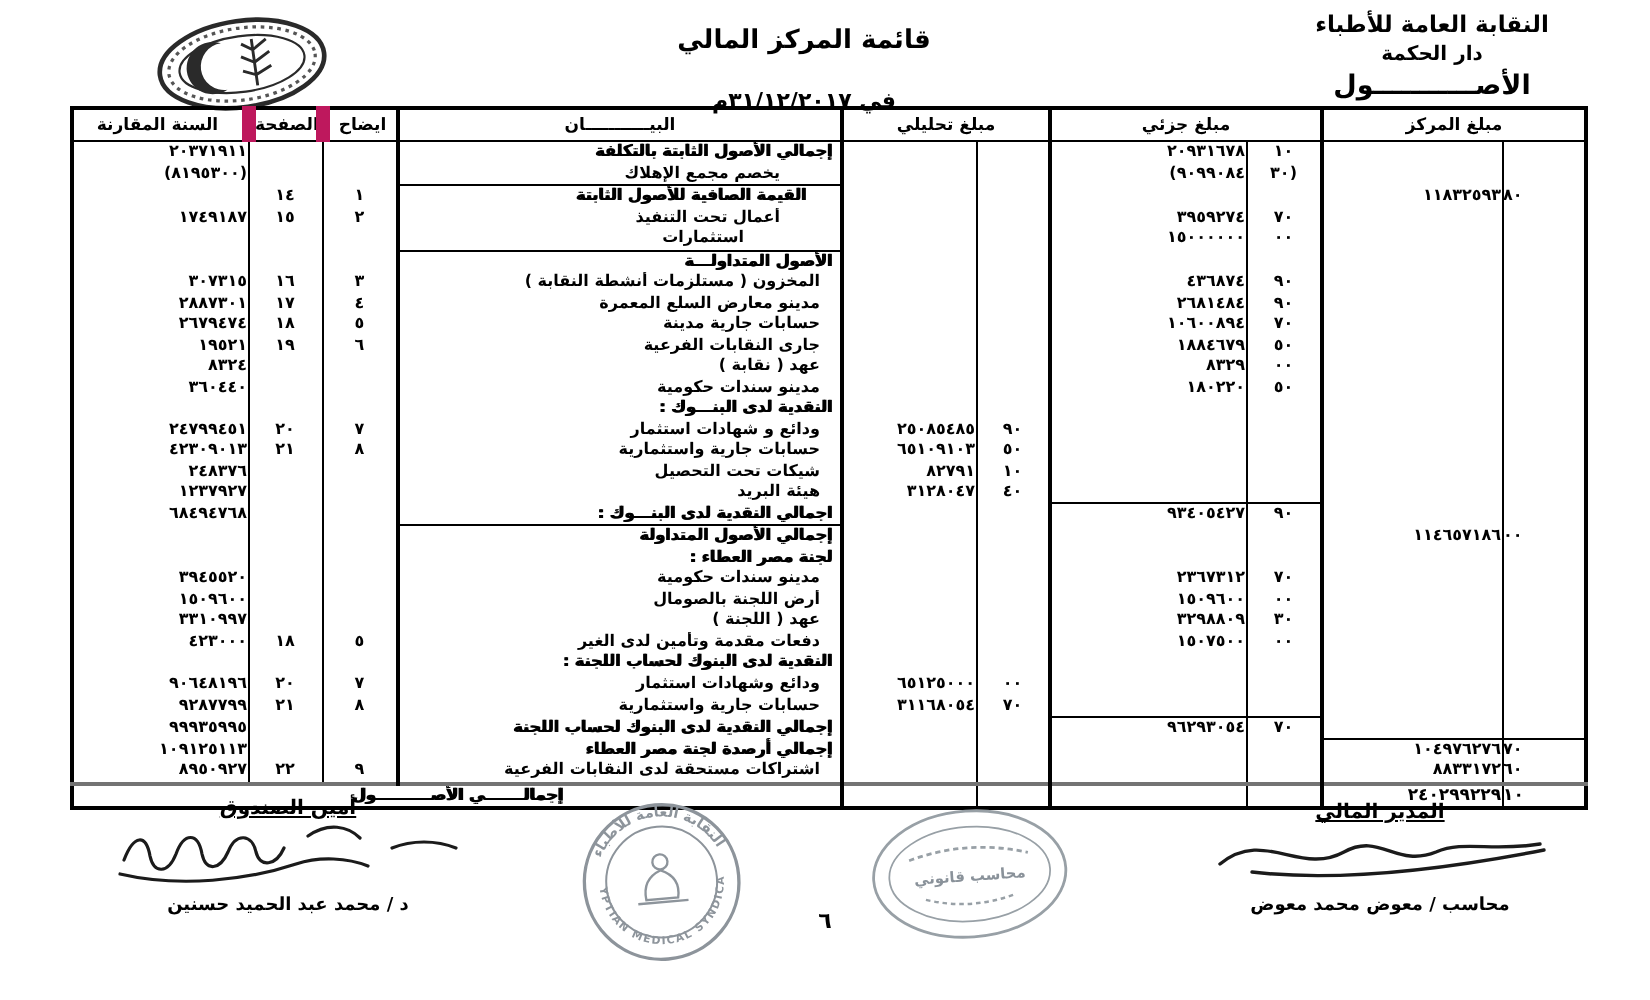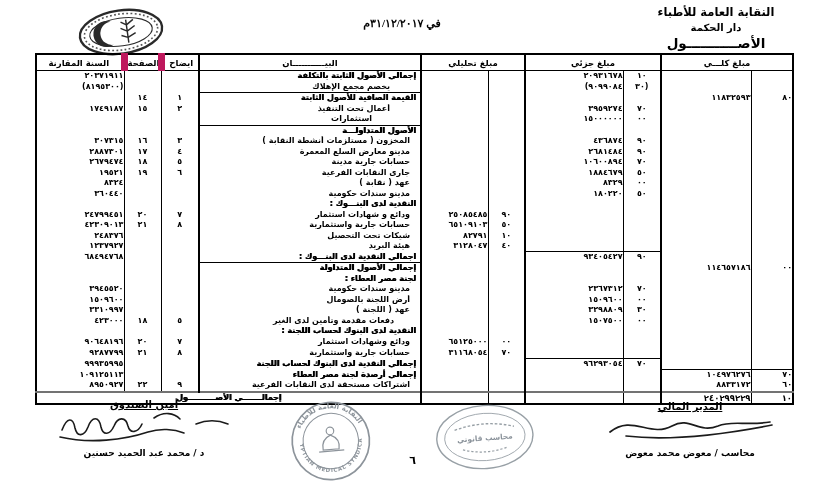--- a/index.html
+++ b/index.html
@@ -4,42 +4,42 @@
 <style>
   html,body{margin:0;padding:0;background:#ffffff;}
   .sheet{position:relative;width:825px;height:500px;background:#fff;overflow:hidden;
          font-family:"DejaVu Sans",sans-serif;color:#000;}
   
   .hdr-org{position:absolute;top:5px;right:26px;width:166px;text-align:center;font-weight:700;}
   .hdr-org .name{font-size:11.5px;}
   .hdr-org .sub{font-size:10px;margin-top:3px;letter-spacing:2px;}
   .hdr-title{position:absolute;top:13px;left:293px;width:218px;text-align:center;font-weight:700;}
   .hdr-title .t1{font-size:13px;}
-  .hdr-title .t2{font-size:11px;margin-top:4px;direction:rtl;font-family:Liberation Serif, serif;}
+  .hdr-title .t2{font-size:11px;margin-top:16px;direction:rtl;}
   .section-title{position:absolute;top:35px;left:640px;width:152px;text-align:center;
                  font-weight:700;font-size:13.5px;}
   .logo{position:absolute;top:5px;left:76px;}
   
   table.fin{position:absolute;top:53px;left:35px;width:757px;border-collapse:collapse;
             table-layout:fixed;direction:ltr;border:2.5px solid #000;}
   table.fin th,table.fin td{padding:0;font-weight:700;white-space:nowrap;overflow:hidden;}
   table.fin thead th{height:15px;font-size:8.5px;border-bottom:1.6px solid #000;text-align:center;}
   table.fin tbody td{height:10.4px;font-size:8px;line-height:10.5px;}
   .h-cmp,.h-pg{border-right:7px solid #be185d;}
   .h-nt,.h-label,.h-t,.h-j{border-right:2.5px solid #000;}
   .c-cmp{border-right:1px solid #000;text-align:right;padding-right:10px;letter-spacing:1.5px;}
   .c-pg{border-right:1px solid #000;text-align:center;}
   .c-nt{border-right:2.5px solid #000;text-align:center;}
   .c-label{border-right:2.5px solid #000;direction:rtl;text-align:right;font-size:8.4px;}
   .c-t{border-right:1px solid #000;text-align:right;padding-right:3px;letter-spacing:1px;}
   .c-td{border-right:2.5px solid #000;text-align:center;}
   .c-j{border-right:1px solid #000;text-align:right;padding-right:4px;letter-spacing:1px;}
   .c-jd{border-right:2.5px solid #000;text-align:center;}
   .c-k{border-right:1px solid #000;text-align:right;padding-right:6px;letter-spacing:1px;}
-  .c-kd{text-align:right;}
+  .c-kd{text-align:left;}
   .sep{border-top:1.4px solid #000;}
   .sumline{border-top:1.4px solid #000;}
   .r-bold .c-label{text-shadow:0.6px 0 #000;}
   tr.total td{border-top:2px solid #737373;height:17px;font-size:11px;line-height:17px;}
   tr.total .t-label{text-align:center;direction:rtl;border-right:2.5px solid #000;
                     text-shadow:0.8px 0 #000;}
   tr.total .c-k,tr.total .c-kd{font-size:8.5px;}
   
   .sig-right{position:absolute;top:401px;right:44px;width:182px;text-align:center;font-weight:700;}
   .sig-left{position:absolute;top:399px;left:50px;width:188px;text-align:center;font-weight:700;}
@@ -61,20 +61,21 @@
         <ellipse cx="50" cy="30" rx="46" ry="24" stroke-width="2.6"></ellipse>
         <ellipse cx="50" cy="30" rx="41" ry="20" stroke-width="1.8" stroke="#555" stroke-dasharray="2 2.6"></ellipse>
         <ellipse cx="50" cy="30" rx="35" ry="15.5" stroke-width="1.2"></ellipse>
         <path d="M40 17 a14.5 14.5 0 1 0 0 26 a11.5 11.5 0 1 1 0 -26" fill="#2a2a2a" stroke="none"></path>
         <path d="M57 43 V 17 M57 23 l8 -5 M57 23 l-6 -4 M57 30 l9 -5 M57 30 l-7 -4 M57 37 l9 -4 M57 37 l-7 -3" stroke-width="1.6"></path>
       </g>
     </svg>
   </div>
 
   <div class="hdr-title">
+    <div class="t1">قائمة المركز المالي</div>
     <div class="t2">في ٣١/١٢/٢٠١٧م</div>
   </div>
 
   <div class="hdr-org">
     <div class="name">النقابة العامة للأطباء</div>
     <div class="sub">دار الحكمة</div>
   </div>
 
   <div class="section-title">الأصـــــــــــول</div>
 
@@ -92,21 +93,21 @@
         <col style="width:42px">
     </colgroup>
     <thead>
       <tr>
         <th class="h-cmp">السنة المقارنة</th>
         <th class="h-pg">الصفحة</th>
         <th class="h-nt">ايضاح</th>
         <th class="h-label">البيـــــــــــان</th>
         <th class="h-t" colspan="2">مبلغ تحليلي</th>
         <th class="h-j" colspan="2">مبلغ جزئي</th>
-        <th class="h-k" colspan="2">مبلغ كلـــي</th>
+        <th class="h-k" colspan="2">مبلغ المركز</th>
       </tr>
     </thead>
     <tbody>
         <tr class="r-bold">
           <td class="c-cmp">٢٠٣٧١٩١١</td>
           <td class="c-pg"></td>
           <td class="c-nt"></td>
           <td class="c-label" style="padding-right: 4px; padding-left: 48px;">إجمالي الأصول الثابتة بالتكلفة</td>
           <td class="c-t"></td>
           <td class="c-td"></td>
@@ -124,21 +125,21 @@
           <td class="c-td"></td>
           <td class="c-j">(٩٠٩٩٠٨٤</td>
           <td class="c-jd">٣٠)</td>
           <td class="c-k"></td>
           <td class="c-kd"></td>
         </tr>
         <tr class="r-bold">
           <td class="c-cmp"></td>
           <td class="c-pg">١٤</td>
           <td class="c-nt">١</td>
-          <td class="c-label sep" style="padding-right: 4px;">القيمة الصافية للأصول الثابتة</td>
+          <td class="c-label sep" style="padding-right: 17px;">القيمة الصافية للأصول الثابتة</td>
           <td class="c-t"></td>
           <td class="c-td"></td>
           <td class="c-j"></td>
           <td class="c-jd"></td>
           <td class="c-k">١١٨٣٢٥٩٣</td>
           <td class="c-kd">٨٠</td>
         </tr>
         <tr>
           <td class="c-cmp">١٧٤٩١٨٧</td>
           <td class="c-pg">١٥</td>
@@ -376,21 +377,21 @@
           <td class="c-td"></td>
           <td class="c-j">٣٢٩٨٨٠٩</td>
           <td class="c-jd">٣٠</td>
           <td class="c-k"></td>
           <td class="c-kd"></td>
         </tr>
         <tr>
           <td class="c-cmp">٤٢٣٠٠٠</td>
           <td class="c-pg">١٨</td>
           <td class="c-nt">٥</td>
-          <td class="c-label" style="padding-right: 26px;">دفعات مقدمة وتأمين لدى الغير</td>
+          <td class="c-label" style="padding-right: 10px;">دفعات مقدمة وتأمين لدى الغير</td>
           <td class="c-t"></td>
           <td class="c-td"></td>
           <td class="c-j">١٥٠٧٥٠٠</td>
           <td class="c-jd">٠٠</td>
           <td class="c-k"></td>
           <td class="c-kd"></td>
         </tr>
         <tr class="r-bold">
           <td class="c-cmp"></td>
           <td class="c-pg"></td>

